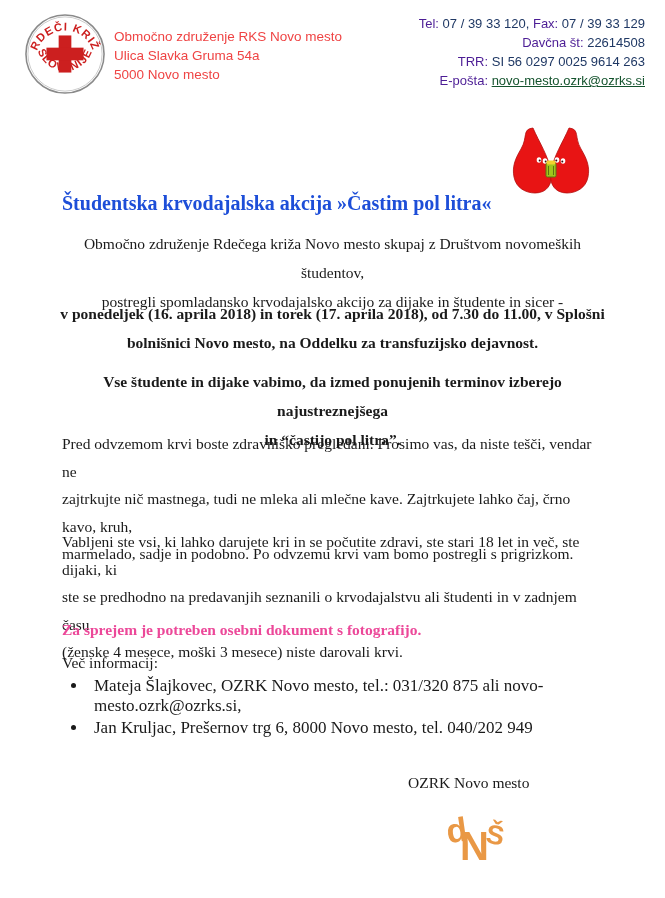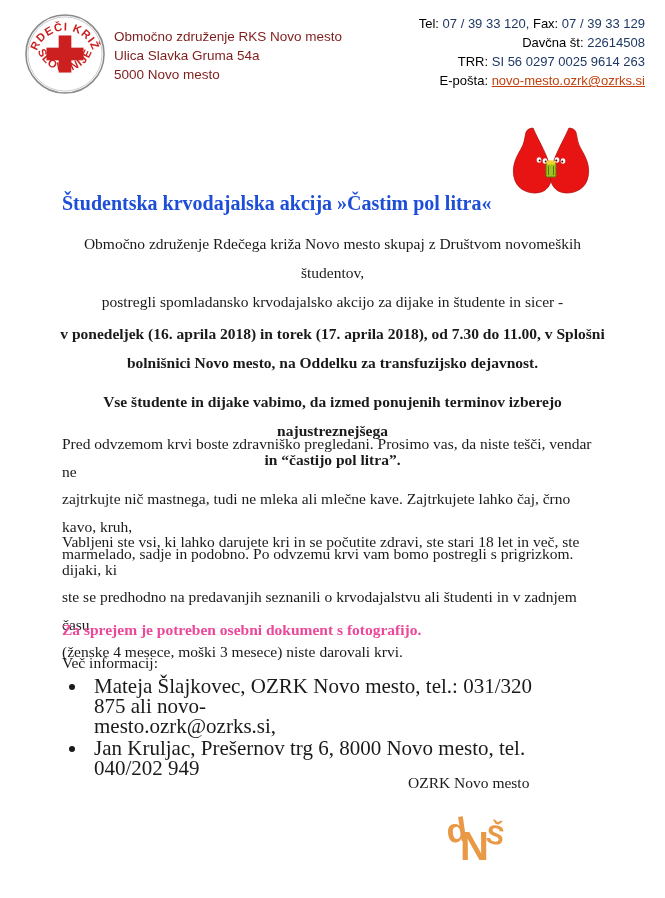--- a/index.html
+++ b/index.html
@@ -5,51 +5,51 @@
   * { margin:0; padding:0; box-sizing:border-box; }
   html,body { background:#fff; }
   .page {
     position:relative; width:665px; height:898px; background:#ffffff;
     font-family:"Liberation Serif", serif; color:#1a1a1a; overflow:hidden;
   }
   
   .seal { position:absolute; left:24px; top:12px; width:82px; height:84px; }
   .addr {
     position:absolute; left:114px; top:27px;
-    font-family:"Liberation Sans", sans-serif; font-size:13.5px; line-height:19px; color:#7f1d1d;
+    font-family:"Liberation Sans", sans-serif; font-size:13.5px; line-height:19px; color:#ef4444;
   }
   .contact {
     position:absolute; right:20px; top:14px; text-align:right;
     font-family:"Liberation Sans", sans-serif; font-size:13px; line-height:19px;
   }
-  .contact .lbl { color:#000000; }
+  .contact .lbl { color:#4c1d95; }
   .contact .val { color:#1f3864; }
-  .contact a.val { color:#c2410c; text-decoration:underline; cursor:pointer; }
+  .contact a.val { color:#14532d; text-decoration:underline; cursor:pointer; }
   .drops { position:absolute; left:502px; top:122px; width:98px; height:80px; }
   
   .title {
     position:absolute; left:62px; top:192px; width:560px;
     font-size:20px; font-weight:bold; color:#1d4ed8;
   }
   
   .para { position:absolute; left:57px; right:57px; white-space:pre-line; font-size:15.5px; }
   .center { text-align:center; line-height:29px; }
-  .b { font-weight:bold;margin-top:20px; }
+  .b { font-weight:bold; }
   .p1 { top:229px; }
   .p2 { top:299px; }
   .p3 { top:367px; }
   .p4 { top:430px; left:62px; right:58px; line-height:27.5px; }
   .p5 { top:528px; left:62px; right:58px; line-height:27.5px; }
   .red-note {
     position:absolute; left:62px; top:621px; font-size:15.5px; font-weight:bold; color:#ec4899;
   }
   .info-label { position:absolute; left:62px; top:654px; font-size:15.5px; }
   .bullets {
     position:absolute; left:88px; top:676px; width:460px;
-    font-size:21px; line-height:20px; list-style:disc;
+    font-size:17px; line-height:20px; list-style:disc;
   }
   .bullets li { margin-bottom:2px; padding-left:6px; white-space:pre-line; }
   .date-line { position:absolute; left:78px; top:742px; font-size:15.5px; }
   .signature { position:absolute; left:408px; top:774px; font-size:15.5px; }
   .dns { position:absolute; left:446px; top:806px; width:66px; height:76px; }
 </style>
 </head>
 <body>
 
 <div class="page">

